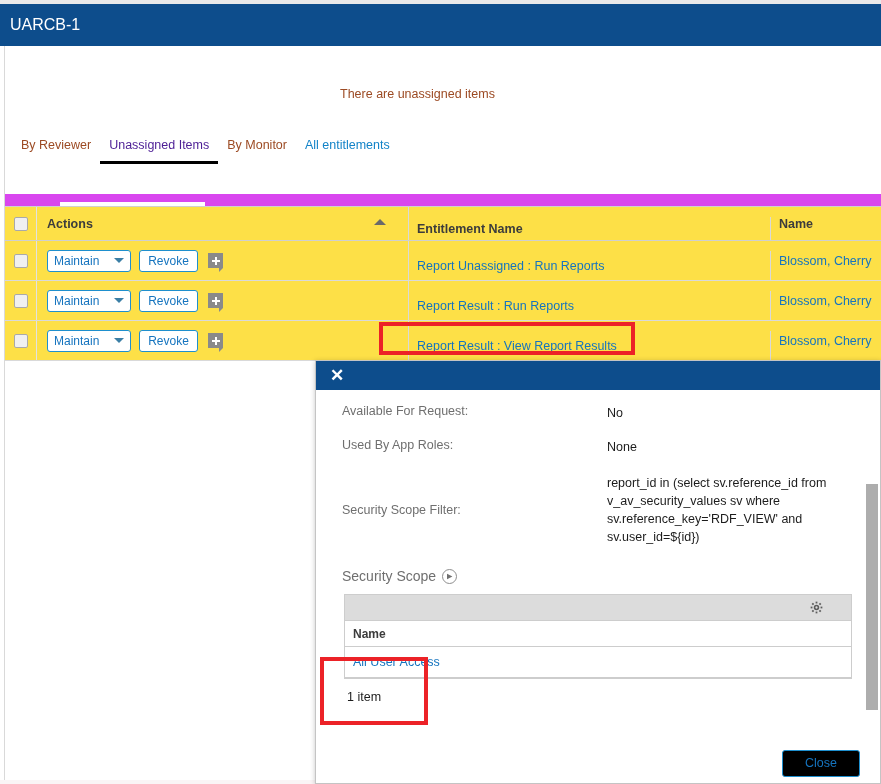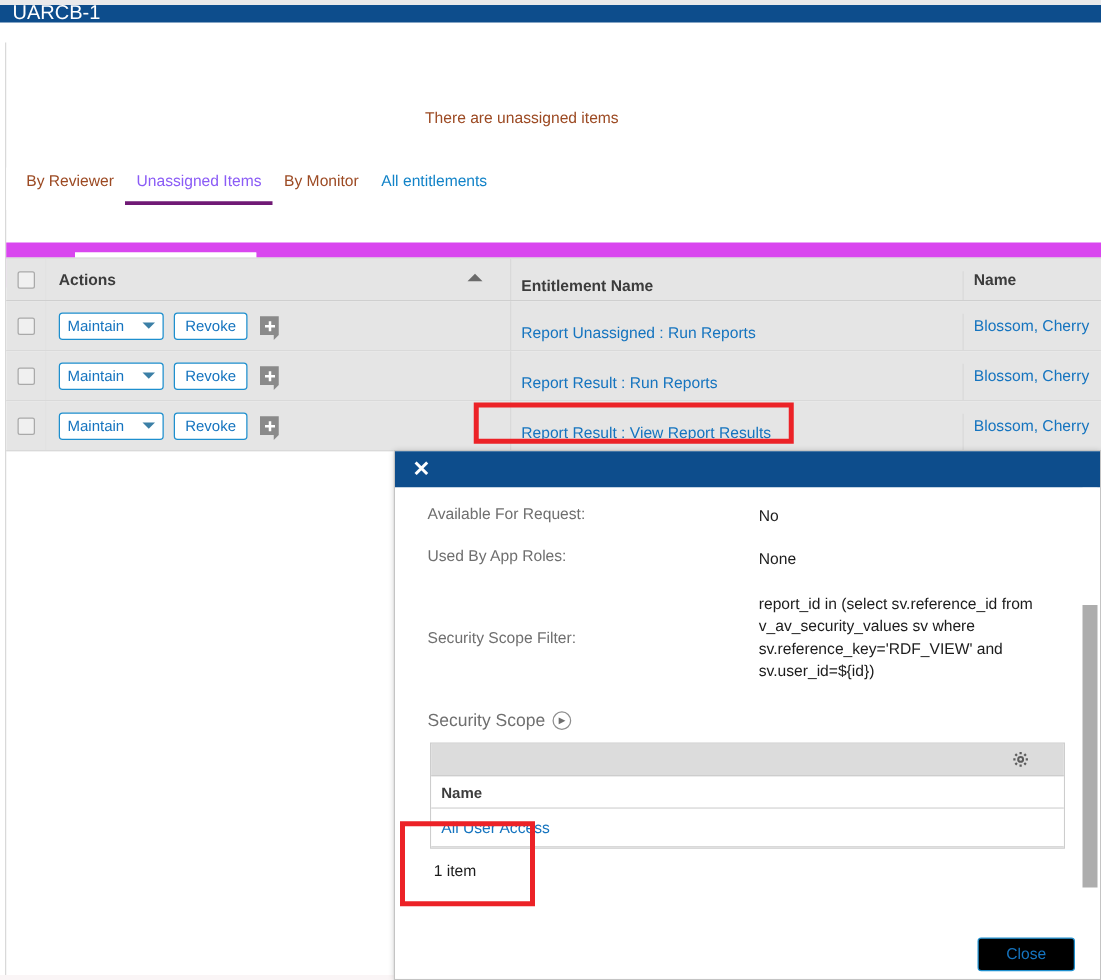--- a/index.html
+++ b/index.html
@@ -12,21 +12,21 @@
   }
   #root {
     position: relative;
     width: 881px; height: 784px;
     background: #ffffff;
   }
 
   
   .titlebar {
     position: absolute; left: 0; top: 4px;
-    width: 881px; height: 14px;
+    width: 881px; height: 42px;
     background: #0d4d8c;
     color: #ffffff;
     font-size: 16px;
     display: flex; align-items: center;
     padding-left: 10px;
   }
   .topstrip {
     position: absolute; left: 0; top: 0;
     width: 881px; height: 4px;
     background: #e9e9ea;
@@ -75,22 +75,22 @@
   }
   .tab {
     font-size: 12.5px;
     color: #9c4a23;
     padding: 4px 9px 9px 9px;
     cursor: pointer;
     white-space: nowrap;
     border-bottom: 3px solid transparent;
   }
   .tab.active {
-    color: #8b5cf6;
-    border-bottom: 3px solid #701a75;
+    color: #4c1d95;
+    border-bottom: 3px solid #000000;
   }
   .tab.link { color: #1283c8; }
 
   
   .searchbar {
     position: absolute; left: 5px; top: 170px;
     width: 876px; height: 36px;
     background: #d946ef;
     display: flex; align-items: center;
     padding-left: 9px;
@@ -119,21 +119,21 @@
   
   .grid {
     position: absolute; left: 5px; top: 206px;
     width: 876px; height: 154px;
     background: #ffffff;
     border-top: 1px solid #d0d0d0;
   }
   .grid-row {
     display: flex;
     border-bottom: 1px solid #d9d9d9;
-    background: #e5e5e5;
+    background: #fde047;
   }
   .grid-head {
     height: 34px;
     border-bottom: 1px solid #cfcfcf;
   }
   .grid-body-row { height: 40px; }
   .cell { display: flex; align-items: center; }
   .c-check {
     width: 32px; min-width: 32px;
     justify-content: center;

